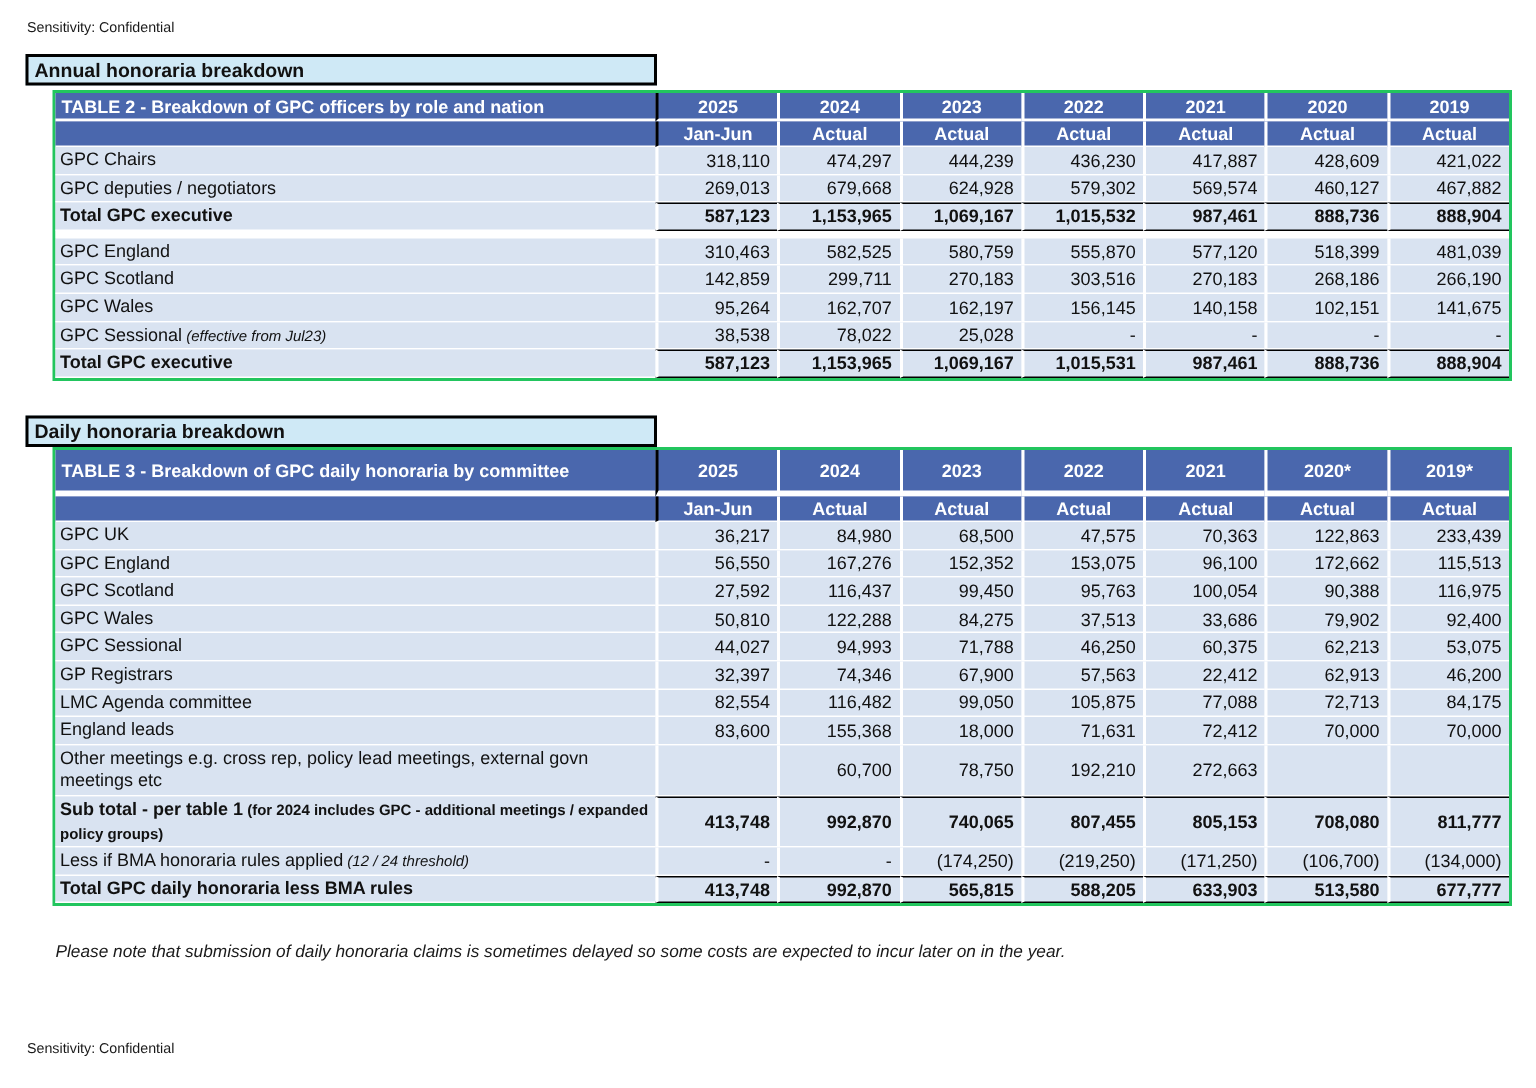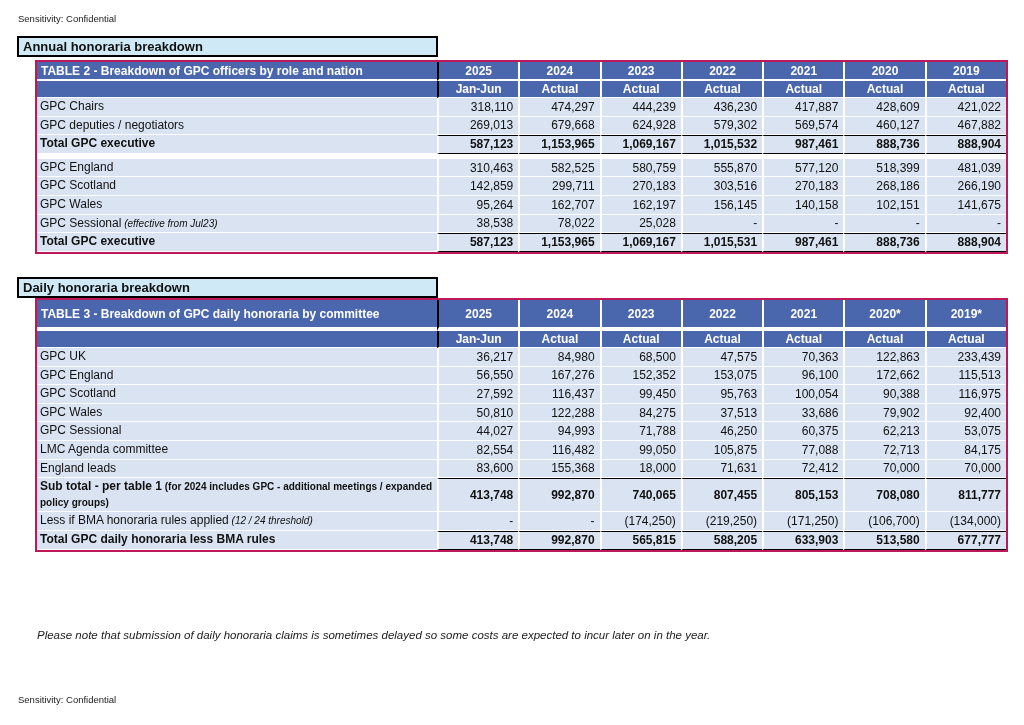--- a/index.html
+++ b/index.html
@@ -14,21 +14,21 @@
   .titlebox { position:absolute; left:17px; width:421px; background:#cfe9f6; border:2px solid #000;
               font-weight:bold; font-size:13px; line-height:17px; padding:0 0 0 4px; height:21px; }
   .titlebox.t1 { top:36px; }
   .titlebox.t2 { top:277px; }
 
   .tablewrap { position:absolute; left:35px; width:973px; }
   .tablewrap.w1 { top:60px; }
   .tablewrap.w2 { top:298px; }
 
   table.grid { width:100%; table-layout:fixed; border-collapse:separate; border-spacing:0;
-               border:2px solid #be185d; font-size:12px; color:#111; }
+               border:2px solid #22c55e; font-size:12px; color:#111; }
   .grid td { vertical-align:middle; }
 
   tr.h1 td, tr.h2 td { background:#4a67ad; color:#fff; font-weight:bold; }
   tr.h1 td { height:19px; border-bottom:2px solid #fff; }
   .tall tr.h1 td { height:31px; border-bottom:4px solid #fff; }
   tr.h2 td { height:17px; border-bottom:1px solid #fff; }
   td.caption { text-align:left; padding-left:4px; }
   tr.h1 td.val, tr.h2 td.val { text-align:center; padding-right:0; }
   td.blk { border-left:2px solid #000 !important; }
 
@@ -253,38 +253,58 @@
             <td class="lbl"><span>GPC Sessional</span></td>
             <td class="val">44,027</td>
             <td class="val">94,993</td>
             <td class="val">71,788</td>
             <td class="val">46,250</td>
             <td class="val">60,375</td>
             <td class="val">62,213</td>
             <td class="val">53,075</td>
           </tr>
           <tr class="row-normal">
+            <td class="lbl"><span>GP Registrars</span></td>
+            <td class="val">32,397</td>
+            <td class="val">74,346</td>
+            <td class="val">67,900</td>
+            <td class="val">57,563</td>
+            <td class="val">22,412</td>
+            <td class="val">62,913</td>
+            <td class="val">46,200</td>
+          </tr>
+          <tr class="row-normal">
             <td class="lbl"><span>LMC Agenda committee</span></td>
             <td class="val">82,554</td>
             <td class="val">116,482</td>
             <td class="val">99,050</td>
             <td class="val">105,875</td>
             <td class="val">77,088</td>
             <td class="val">72,713</td>
             <td class="val">84,175</td>
           </tr>
           <tr class="row-normal">
             <td class="lbl"><span>England leads</span></td>
             <td class="val">83,600</td>
             <td class="val">155,368</td>
             <td class="val">18,000</td>
             <td class="val">71,631</td>
             <td class="val">72,412</td>
             <td class="val">70,000</td>
             <td class="val">70,000</td>
+          </tr>
+          <tr class="row-normal">
+            <td class="lbl"><span>Other meetings e.g. cross rep, policy lead meetings, external govn meetings etc</span></td>
+            <td class="val"></td>
+            <td class="val">60,700</td>
+            <td class="val">78,750</td>
+            <td class="val">192,210</td>
+            <td class="val">272,663</td>
+            <td class="val"></td>
+            <td class="val"></td>
           </tr>
           <tr class="row-subtotal">
             <td class="lbl"><span>Sub total - per table 1</span><span class="note-bold"> (for 2024 includes GPC - additional meetings / expanded policy groups)</span></td>
             <td class="val">413,748</td>
             <td class="val">992,870</td>
             <td class="val">740,065</td>
             <td class="val">807,455</td>
             <td class="val">805,153</td>
             <td class="val">708,080</td>
             <td class="val">811,777</td>

